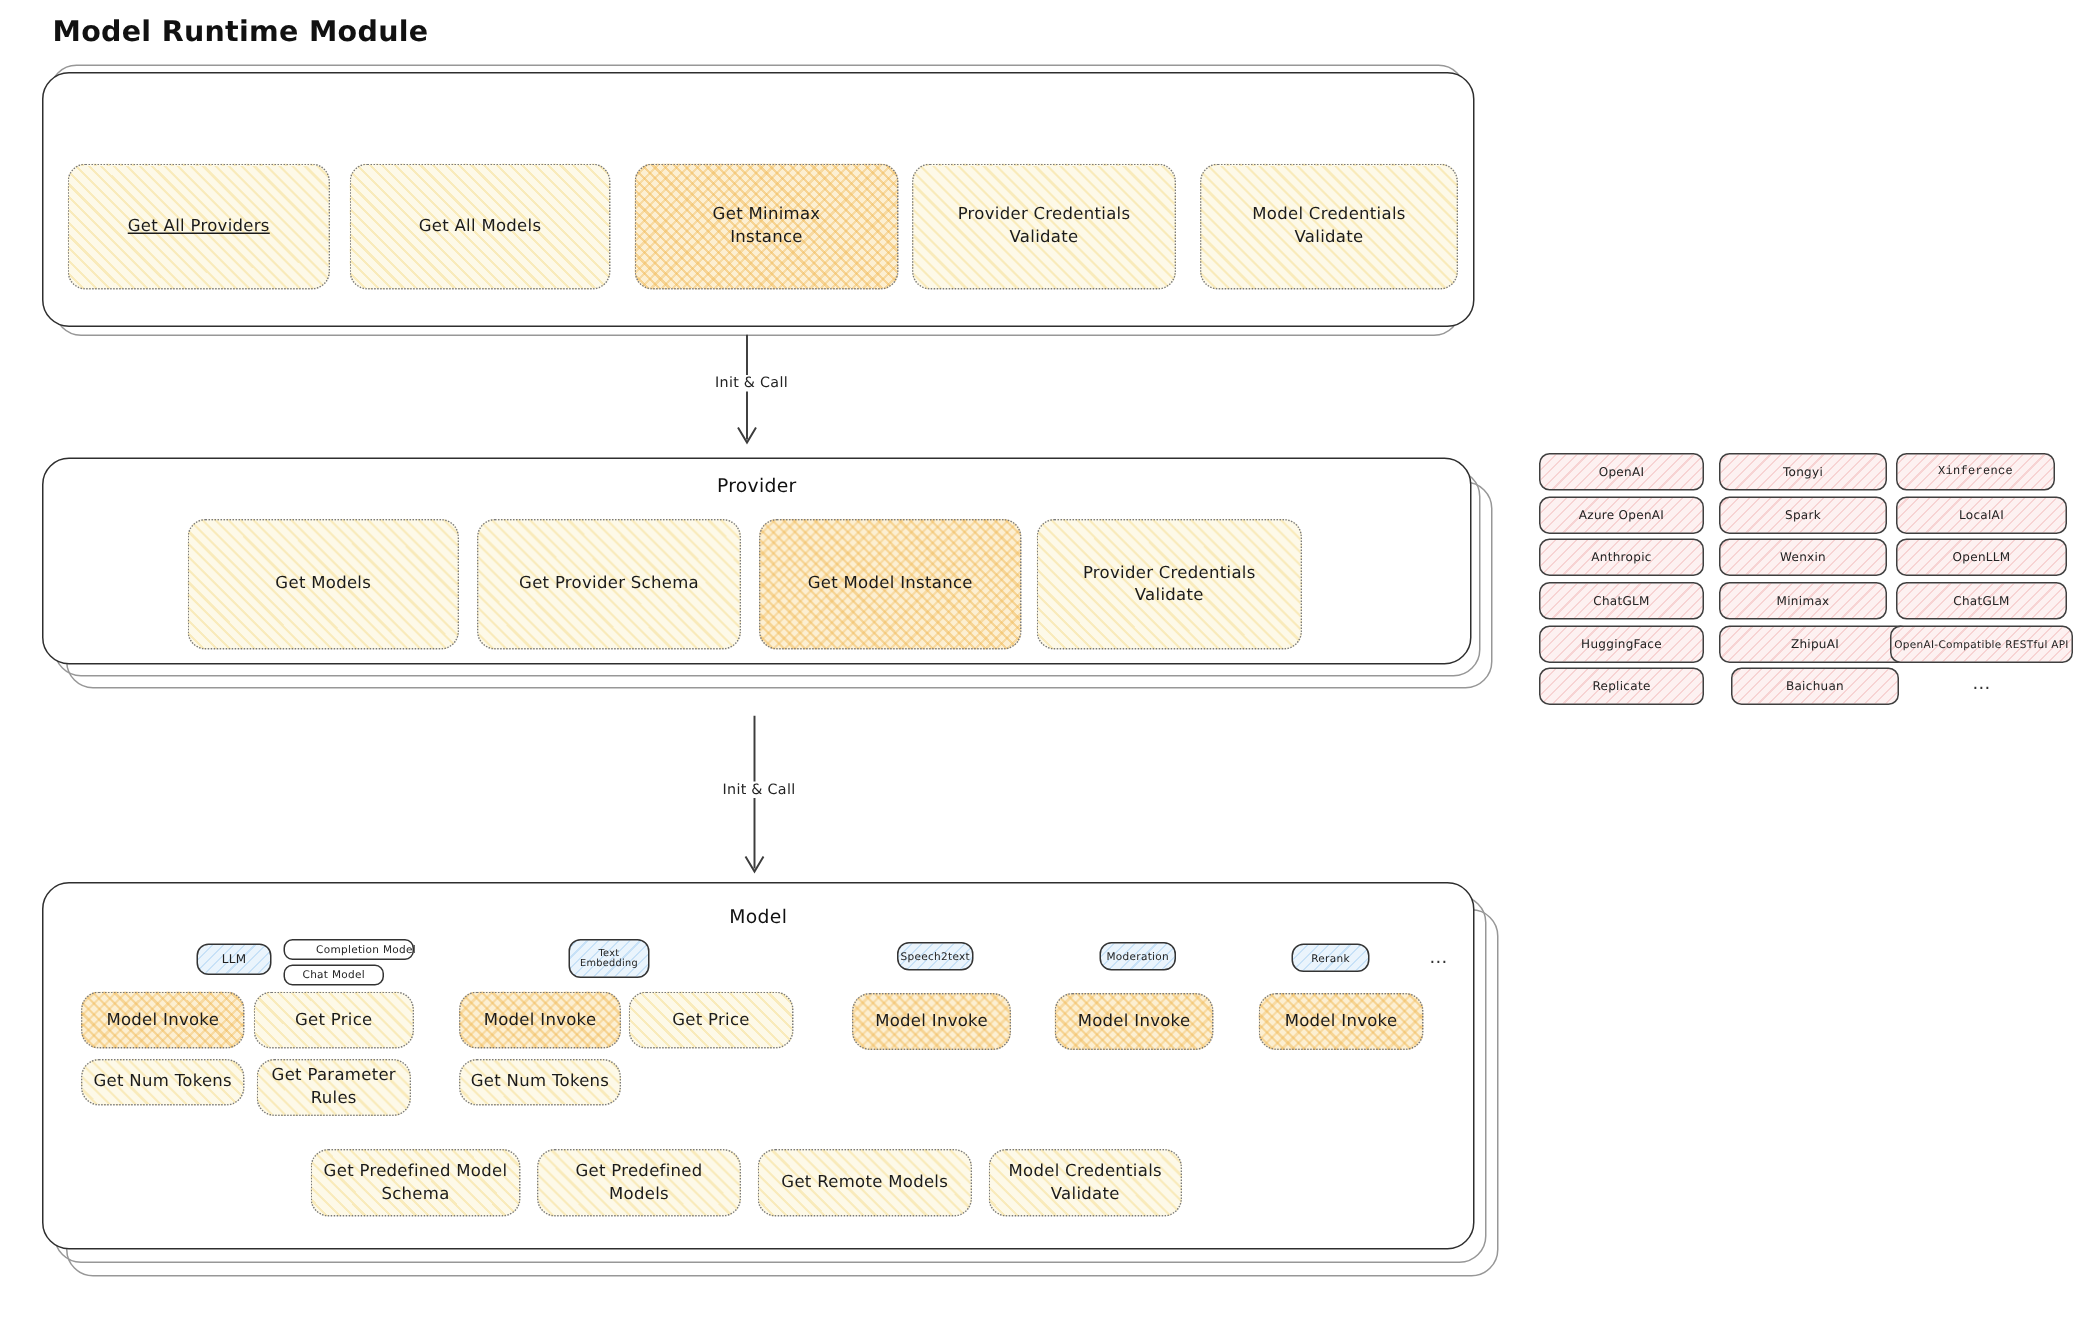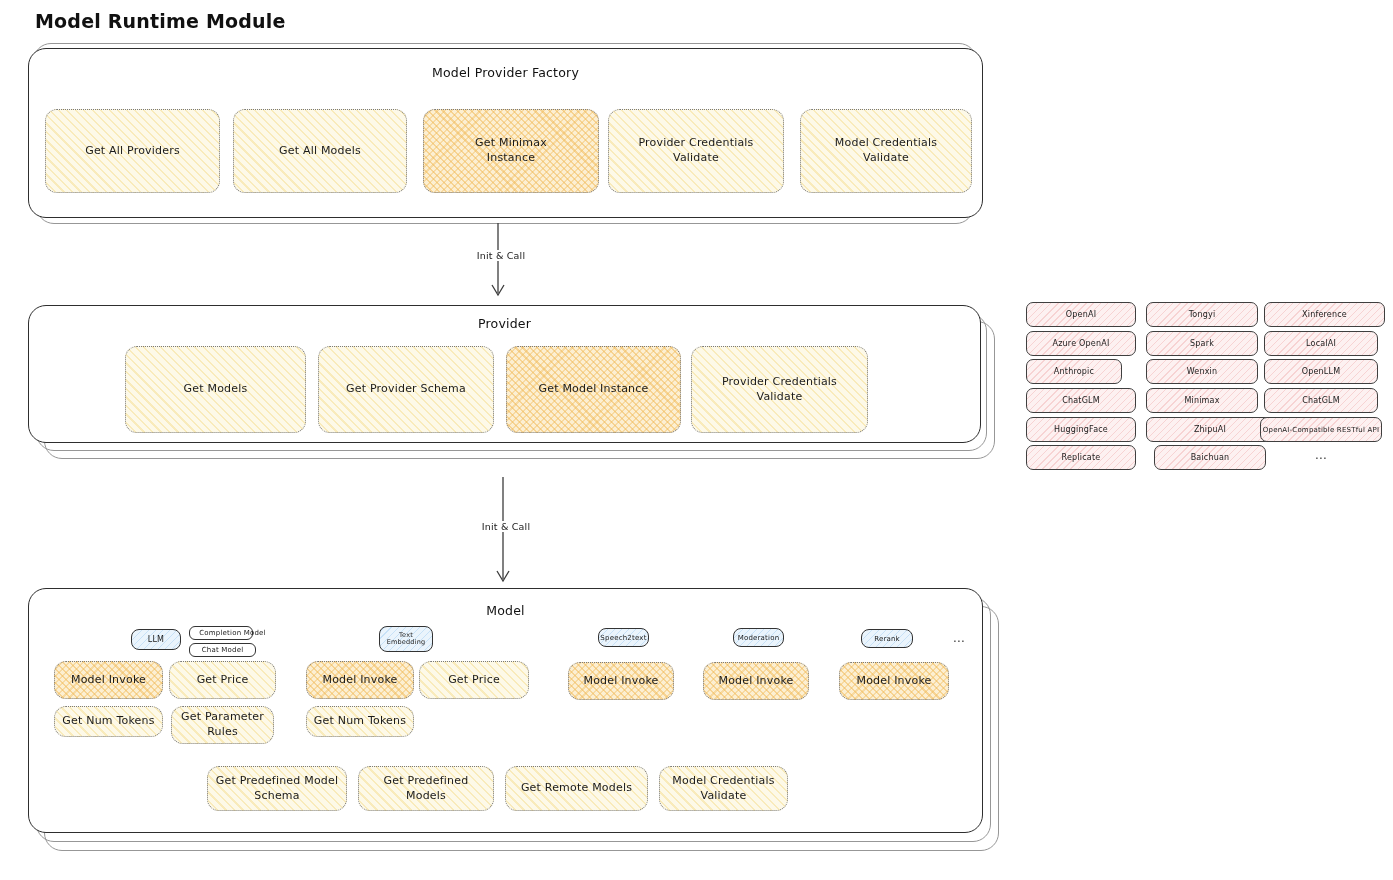--- a/index.html
+++ b/index.html
@@ -53,22 +53,21 @@
 </head>
 <body>
 
 <div class="canvas">
 
   <div class="diagram-title">Model Runtime Module</div>
 
   <div class="echo" style="left:33px;top:43px;width:944px;height:171px;"></div>
   <div class="echo" style="left:36px;top:53px;width:938px;height:171px;"></div>
   <div class="big-box" style="left:28px;top:48px;width:955px;height:170px;">
-    <div class="section-title" style="top:16px;">Model Provider Factory</div>
-    <div class="op-box fill-yellow" style="left:16px;top:60px;width:175px;height:84px;">
+    <div class="op-box fill-yellow" style="left:16px;top:60px;width:175px;height:84px;text-decoration:underline;">
       <span>Get All Providers</span>
     </div>
     <div class="op-box fill-yellow" style="left:204px;top:60px;width:174px;height:84px;">
       <span>Get All Models</span>
     </div>
     <div class="op-box fill-orange" style="left:394px;top:60px;width:176px;height:84px;">
       <span style="max-width:96px;">Get Minimax Instance</span>
     </div>
     <div class="op-box fill-yellow" style="left:579px;top:60px;width:176px;height:84px;">
       <span style="max-width:140px;">Provider Credentials Validate</span>
@@ -98,27 +97,27 @@
       <span>Get Model Instance</span>
     </div>
     <div class="op-box fill-yellow" style="left:662px;top:40px;width:177px;height:87px;">
       <span style="max-width:140px;">Provider Credentials Validate</span>
     </div>
   </div>
 
   <div style="position:absolute;left:1026px;top:302px;width:360px;height:172px;">
     <div class="chip-pink" style="left:0px;top:0px;width:110px;height:25px;">OpenAI</div>
     <div class="chip-pink" style="left:120px;top:0px;width:112px;height:25px;">Tongyi</div>
-    <div class="chip-pink" style="left:238px;top:0px;width:121px;height:25px;">Xinference</div>
+    <div class="chip-pink" style="left:238px;top:0px;width:106px;height:25px;font-family:Liberation Mono, monospace;">Xinference</div>
 
     <div class="chip-pink" style="left:0px;top:29px;width:110px;height:25px;">Azure OpenAI</div>
     <div class="chip-pink" style="left:120px;top:29px;width:112px;height:25px;">Spark</div>
     <div class="chip-pink" style="left:238px;top:29px;width:114px;height:25px;">LocalAI</div>
 
-    <div class="chip-pink" style="left:0px;top:57px;width:96px;height:25px;">Anthropic</div>
+    <div class="chip-pink" style="left:0px;top:57px;width:110px;height:25px;">Anthropic</div>
     <div class="chip-pink" style="left:120px;top:57px;width:112px;height:25px;">Wenxin</div>
     <div class="chip-pink" style="left:238px;top:57px;width:114px;height:25px;">OpenLLM</div>
 
     <div class="chip-pink" style="left:0px;top:86px;width:110px;height:25px;">ChatGLM</div>
     <div class="chip-pink" style="left:120px;top:86px;width:112px;height:25px;">Minimax</div>
     <div class="chip-pink" style="left:238px;top:86px;width:114px;height:25px;">ChatGLM</div>
 
     <div class="chip-pink" style="left:0px;top:115px;width:110px;height:25px;">HuggingFace</div>
     <div class="chip-pink" style="left:120px;top:115px;width:128px;height:25px;">ZhipuAI</div>
     <div class="chip-pink" style="left:234px;top:115px;width:122px;height:25px;font-size:7px;">OpenAI-Compatible RESTful API</div>
@@ -133,21 +132,21 @@
     <path d="M4 94 L10 104 L16 94" fill="none" stroke="#3c3c3c" stroke-width="1.3"></path>
   </svg>
   <div class="arrow-label" style="left:463px;top:521px;width:80px;">Init &amp; Call</div>
 
   <div class="echo" style="left:36px;top:597px;width:955px;height:245px;"></div>
   <div class="echo" style="left:44px;top:606px;width:955px;height:245px;"></div>
   <div class="big-box" style="left:28px;top:588px;width:955px;height:245px;">
     <div class="section-title" style="top:14px;">Model</div>
 
     <div class="chip-blue" style="left:102px;top:40px;width:50px;height:21px;">LLM</div>
-    <div class="chip-outline" style="left:160px;top:37px;width:64px;height:14px;padding-left:23px;">Completion Model</div>
+    <div class="chip-outline" style="left:160px;top:37px;width:87px;height:14px;padding-left:23px;">Completion Model</div>
     <div class="chip-outline" style="left:160px;top:54px;width:67px;height:14px;">Chat Model</div>
     <div class="chip-blue" style="left:350px;top:37px;width:54px;height:26px;font-size:6.5px;line-height:1.15;padding:1px 4px;">Text Embedding</div>
     <div class="chip-blue" style="left:569px;top:39px;width:51px;height:19px;font-size:7px;">Speech2text</div>
     <div class="chip-blue" style="left:704px;top:39px;width:51px;height:19px;font-size:7px;">Moderation</div>
     <div class="chip-blue" style="left:832px;top:40px;width:52px;height:19px;font-size:7px;">Rerank</div>
     <div class="dots" style="left:915px;top:42px;width:30px;">...</div>
 
     <div class="op-box fill-orange" style="left:25px;top:72px;width:109px;height:38px;">
       <span>Model Invoke</span>
     </div>

